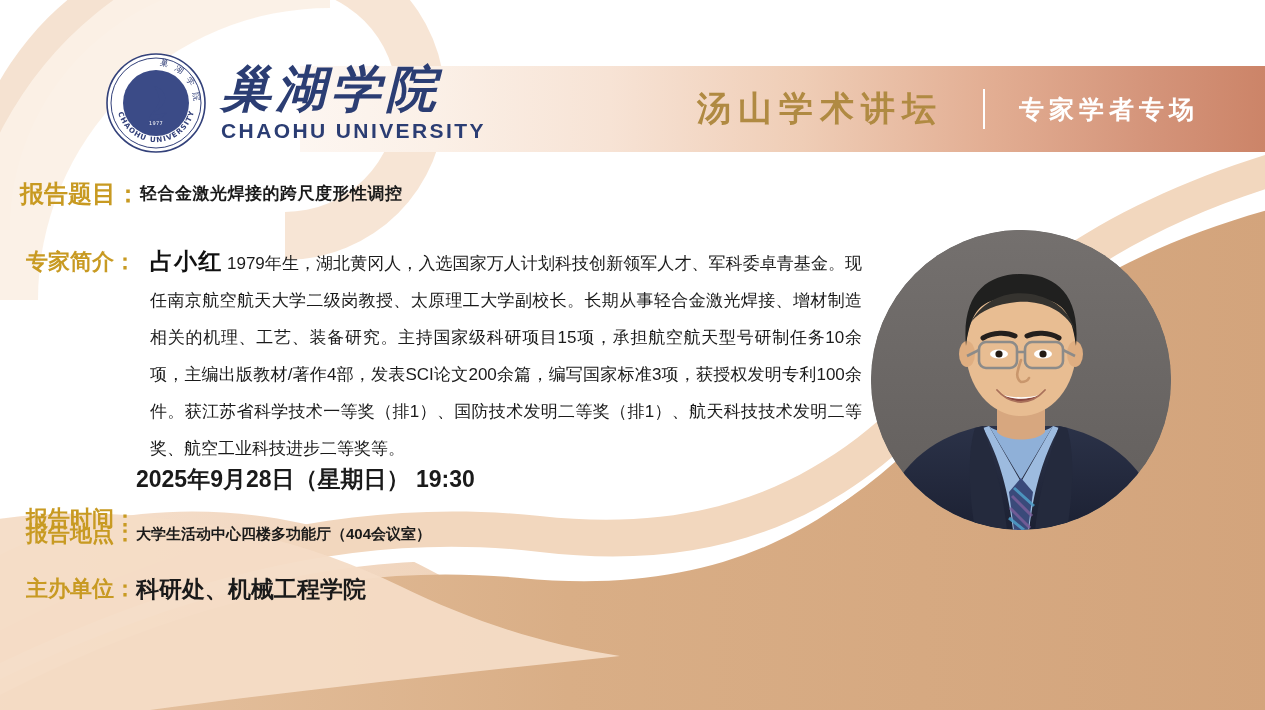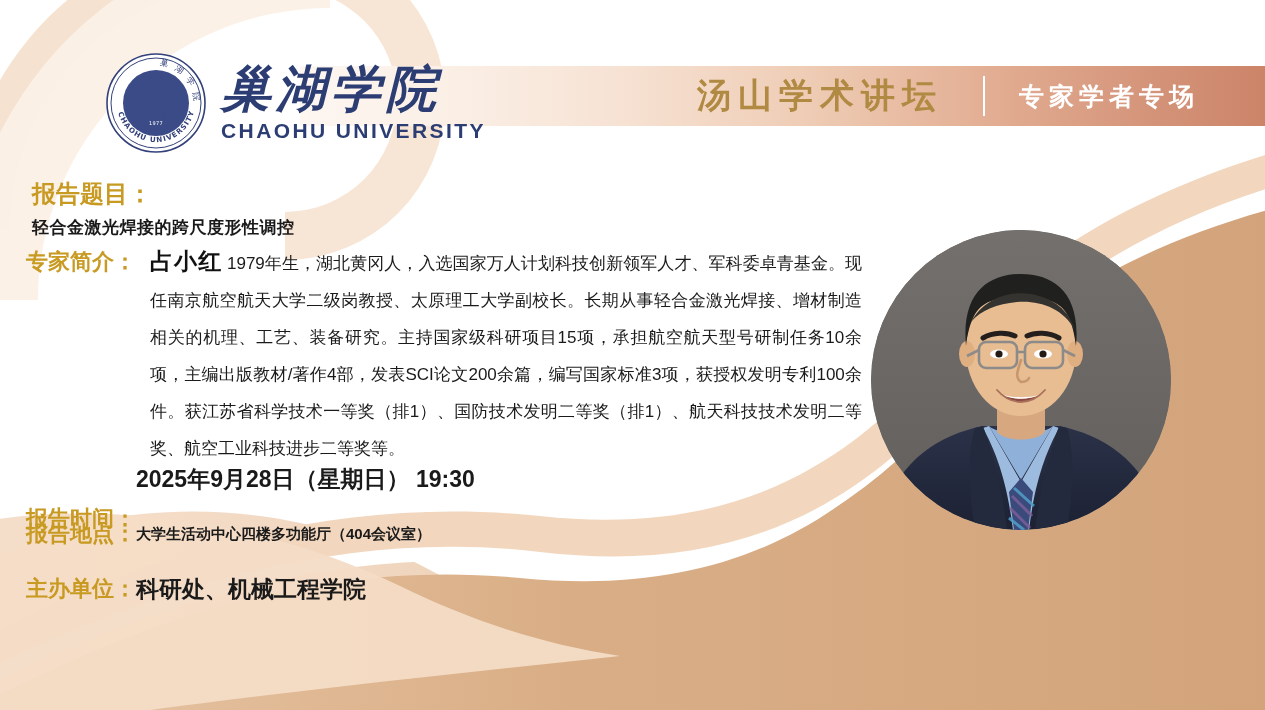--- a/index.html
+++ b/index.html
@@ -18,21 +18,21 @@
   }
 
   
   .bg-layer { position:absolute; inset:0; pointer-events:none; }
   .bg-layer svg { display:block; width:1265px; height:710px; }
 
   
   .banner {
     position:absolute;
     left:300px; top:66px;
-    width:965px; height:60px;
+    width:965px; height:86px;
     background:linear-gradient(90deg,
       #fdf6f1 0%,
       #fbf0e7 14%,
       #f7e3d5 32%,
       #efcdb6 52%,
       #e2ad92 72%,
       #d4947a 88%,
       #cc8468 100%);
     display:flex;
     align-items:center;
@@ -95,21 +95,21 @@
     color:#c89a22;
     font-weight:bold;
     white-space:nowrap;
     flex:0 0 auto;
   }
   .val {
     color:#1a1a1a;
     font-weight:bold;
   }
 
-  #row-title { left:32px; top:177px;flex-direction:column; }
+  #row-title { left:20px; top:177px; }
   #row-title .lbl { font-size:24px; line-height:34px; }
   #row-title .val { font-size:17px; line-height:34px; letter-spacing:0.5px; }
 
   #row-bio { left:26px; top:243px; width:850px;gap:14px; }
   #row-bio .lbl { font-size:22px; line-height:37px; }
   #bio-body { font-size:17px; line-height:37px; color:#1a1a1a; text-align:justify; width:712px; }
   #bio-name { font-size:23px; font-weight:bold; color:#111; letter-spacing:1px; }
   #bio-text { font-weight:normal; }
 
   #row-time { left:26px; top:462px; }

